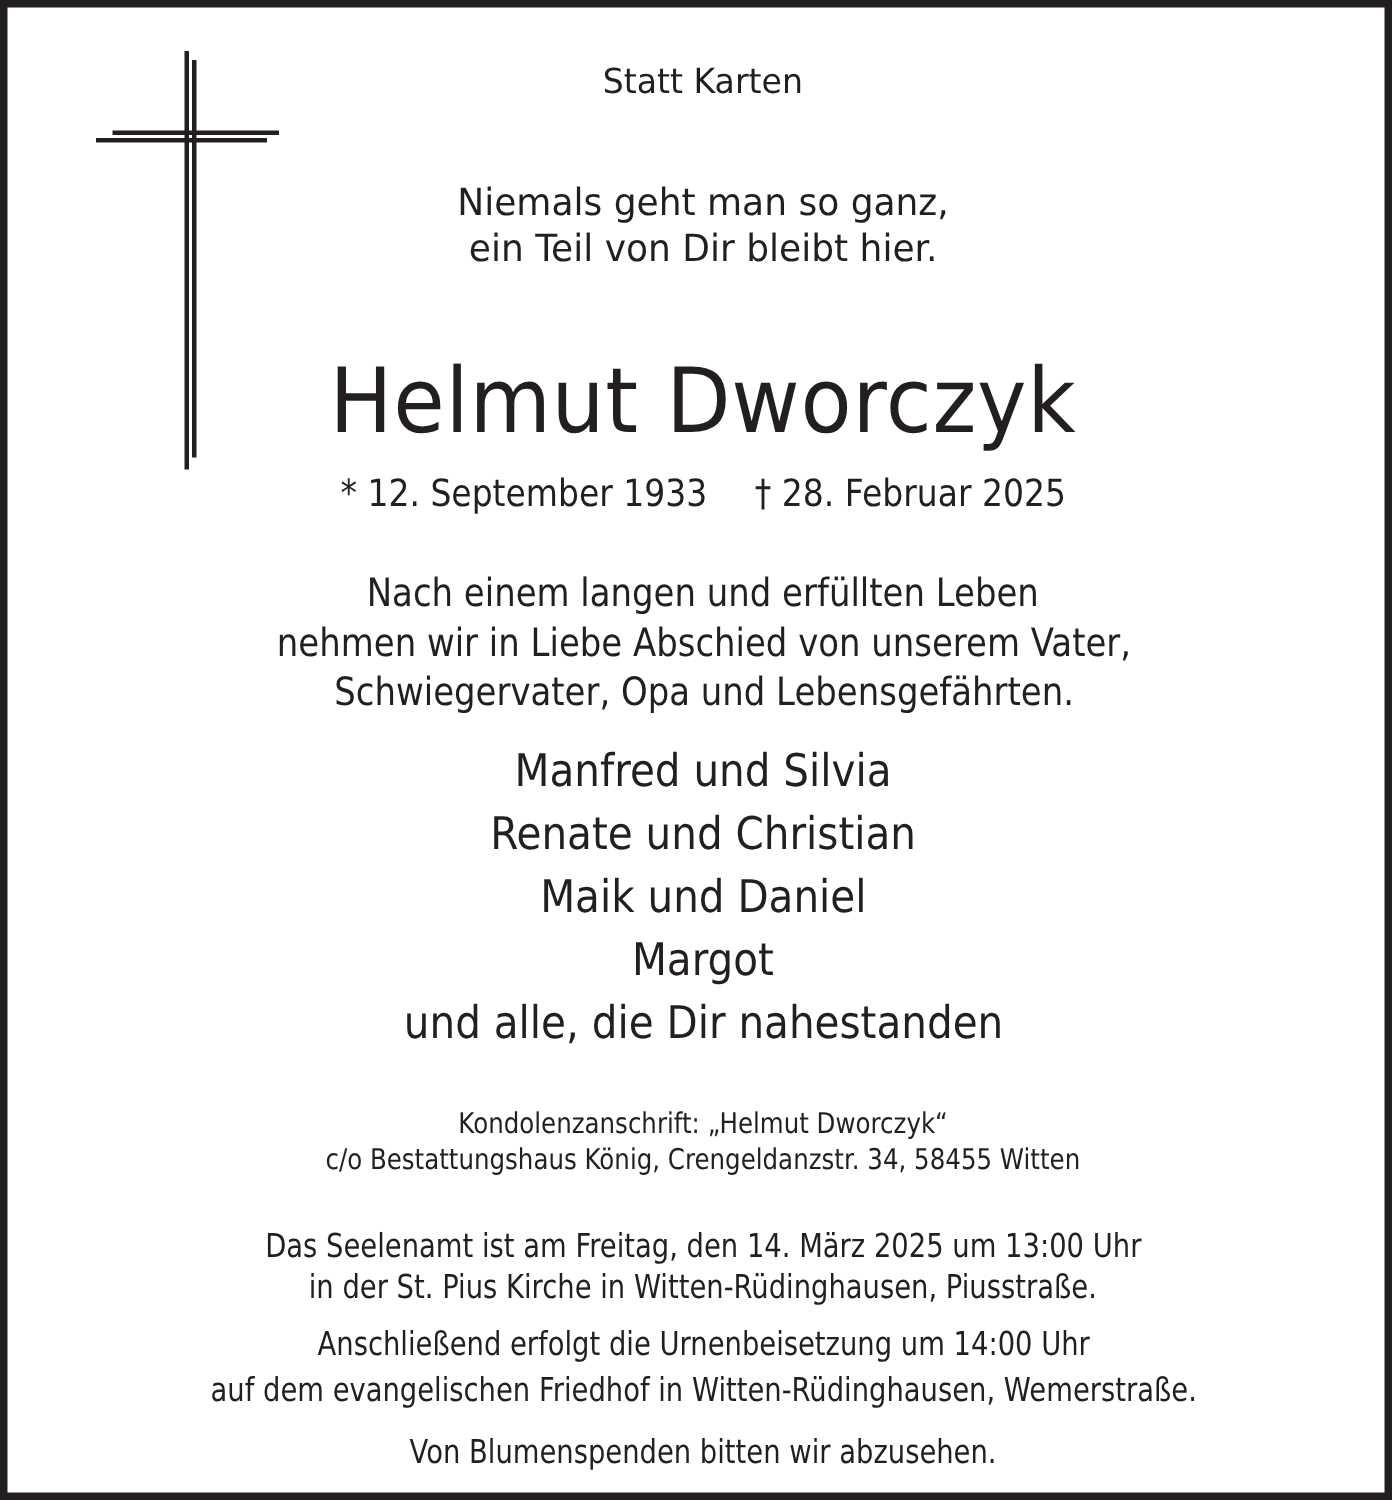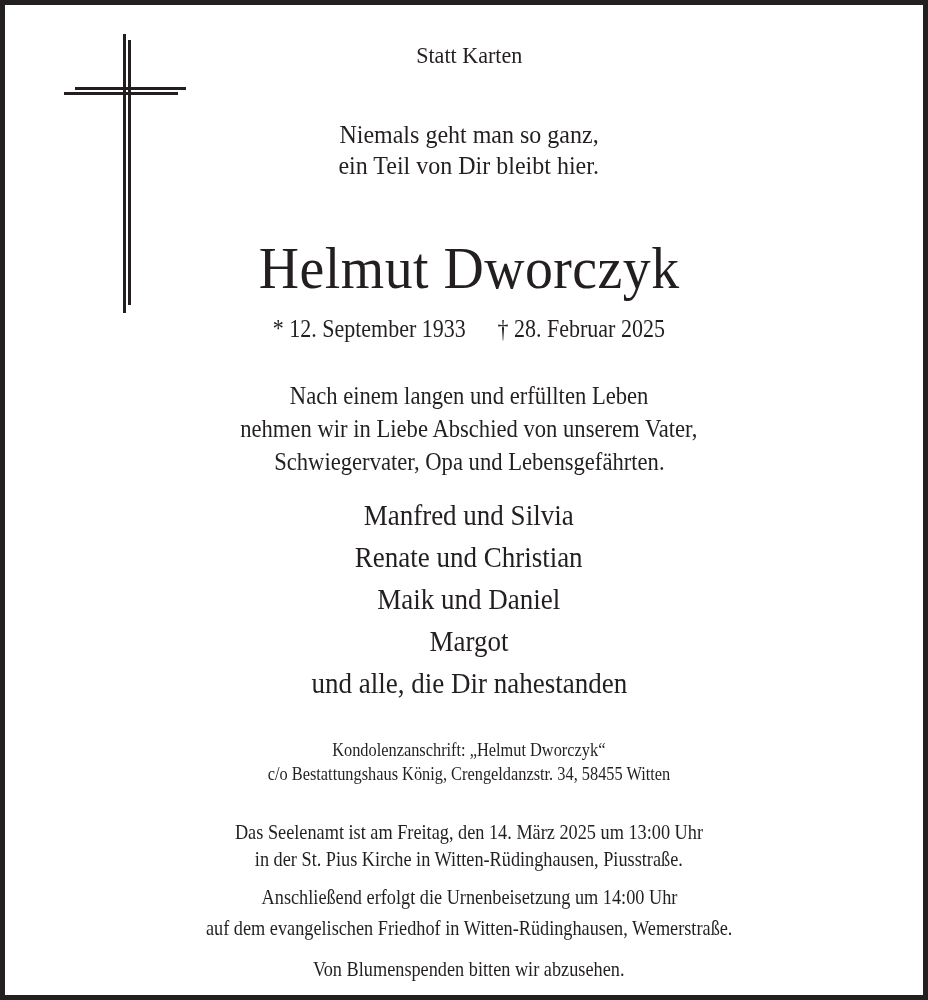--- a/index.html
+++ b/index.html
@@ -15,21 +15,20 @@
       font-family: "DejaVu Sans", sans-serif;
       color: #231f20;
     }
     .frame {
       position: absolute;
       left: 0; top: 0;
       width: 928px; height: 1000px;
       box-sizing: border-box;
       border: 5px solid #231f20;
       background: #ffffff;
-      font-family: Liberation Serif, serif;
     }
     
     .cross-bar {
       position: absolute;
       background: #231f20;
     }
     .v1 { left: 118px; top: 29px; width: 3px; height: 279px; }
     .v2 { left: 123px; top: 35px; width: 3px; height: 265px; }
     .h1 { left: 70px;  top: 82px; width: 111px; height: 3px; }
     .h2 { left: 59px;  top: 87px; width: 114px; height: 3px; }

